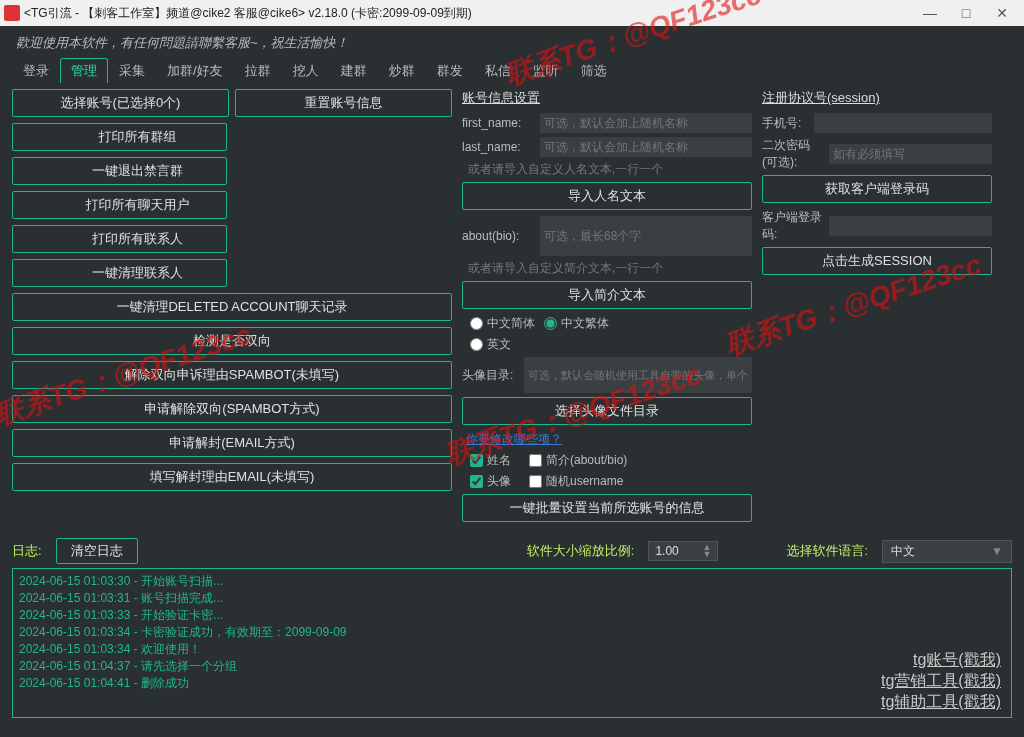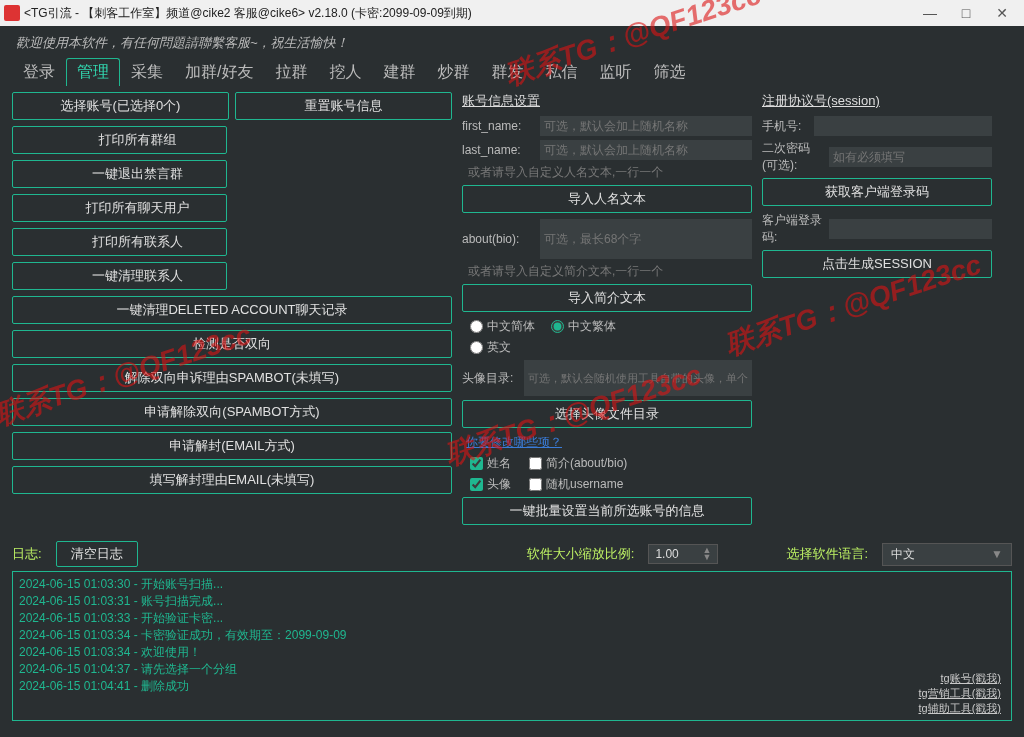--- a/index.html
+++ b/index.html
@@ -5,56 +5,56 @@
 * { margin:0; padding:0; box-sizing:border-box; font-family:"Microsoft YaHei",Arial,sans-serif; }
 body { background:#1a1a1a; width:1024px; height:737px; overflow:hidden; position:relative; }
 .titlebar { height:26px; background:#f0f0f0; display:flex; align-items:center; padding:0 4px; font-size:12px; color:#222; }
 .titlebar .icon { width:16px; height:16px; background:#d33; margin-right:4px; border-radius:2px; }
 .titlebar .title { flex:1; }
 .winbtns { display:flex; gap:0; }
 .winbtn { width:36px; height:22px; display:flex; align-items:center; justify-content:center; font-size:14px; color:#555; }
 .app { background:#2a2f31; height:711px; padding:6px 12px 4px; color:#c9c9c9; font-size:12px; position:relative; }
 .welcome { color:#bbb; font-size:13px; margin:2px 4px 6px; font-style:italic; }
 .tabs { display:flex; gap:0; margin-bottom:6px; }
-.tab { padding:3px 10px; font-size:16px; color:#bbb; border:1px solid transparent; border-bottom:none; position:relative; }
+.tab { padding:3px 10px; font-size:13px; color:#bbb; border:1px solid transparent; border-bottom:none; position:relative; }
 .tab.active { color:#32d9b1; border-color:#1fb790; border-radius:3px 3px 0 0; background:#2a2f31; }
 .main { display:flex; gap:10px; }
 .col-left { width:440px; }
 .col-mid { width:290px; }
 .col-right { width:230px; }
 .btn { border:1px solid #1fb790; background:#2a2f31; color:#e0e0e0; font-size:13px; padding:4px 0; text-align:center; border-radius:2px; cursor:pointer; }
 .btn.full { width:100%; margin-bottom:6px; }
 .row2 { display:flex; gap:6px; margin-bottom:6px; }
 .row2 .btn { flex:1; }
 .btn.narrow { width:215px; margin-bottom:6px;padding-left:36px; }
 .fieldset-label { color:#888; font-size:12px; margin:2px 0 2px 2px; }
 .section-title { color:#ddd; font-size:13px; text-decoration:underline; margin-bottom:6px; }
 .formrow { display:flex; align-items:center; margin-bottom:4px; gap:4px; }
 .formrow label { color:#bbb; font-size:12px; width:74px; text-align:left; }
 .formrow input[type=text] { flex:1; background:#3a4042; border:none; color:#999; padding:3px 4px; font-size:12px; }
 .hint { color:#777; font-size:12px; margin:2px 0 4px 6px; }
-.radio-row { display:flex; gap:16px; margin:4px 0 4px 8px; align-items:center; }
+.radio-row { display:flex; gap:9px; margin:4px 0 4px 8px; align-items:center; }
 .radio-row label { display:flex; align-items:center; gap:4px; font-size:12px; color:#bbb; }
 .radio-row input[type=radio]{ accent-color:#1fb790; }
 .chk-row { display:flex; gap:18px; margin:4px 0 4px 8px; }
 .chk-row label { display:flex; align-items:center; gap:4px; font-size:12px; color:#bbb; }
 .chk-row input[type=checkbox]{ accent-color:#1fb790; }
 .midbox { margin-bottom:4px; }
 .question { color:#3a7cd8; font-size:12px; text-decoration:underline; margin:4px 0 4px 4px; }
 .logbar { display:flex; align-items:center; gap:14px; margin:10px 0 4px; }
 .logbar .lbl { color:#bef264; font-size:13px; }
 .logbar .btn { padding:3px 14px; }
 .spinner { background:#3a4042; border:1px solid #555; color:#ddd; padding:2px 6px; width:70px; display:inline-flex; align-items:flex-start; }
 .spinner .arrows { margin-left:auto; font-size:9px; color:#888; line-height:7px; }
 .langsel { background:#3a4042; border:1px solid #555; color:#ddd; padding:2px 8px; width:130px; display:inline-flex; align-items:center; }
 .langsel .tri { margin-left:auto; color:#888; }
 .logbox { border:1px solid #1fb790; height:150px; padding:4px 6px; overflow:hidden; font-size:12px; position:relative; }
 .logline { color:#1fb790; line-height:17px; white-space:nowrap; }
 .loglinks { position:absolute; right:10px; bottom:4px; text-align:right; }
-.loglinks div { color:#c9c9c9; text-decoration:underline; font-size:11px; }
+.loglinks div { color:#c9c9c9; text-decoration:underline; font-size:16px; }
 .wm { position:absolute; color:rgba(220,20,20,0.6); font-size:28px; font-weight:bold; transform:rotate(-18deg); pointer-events:none; font-style:italic; }
 </style>
 </head>
 <body>
 
 <div class="titlebar">
   <div class="icon"></div>
   <div class="title">&lt;TG引流 - 【刺客工作室】频道@cike2 客服@cike6&gt; v2.18.0 (卡密:2099-09-09到期)</div>
   <div class="winbtns">
     <div class="winbtn">—</div>

